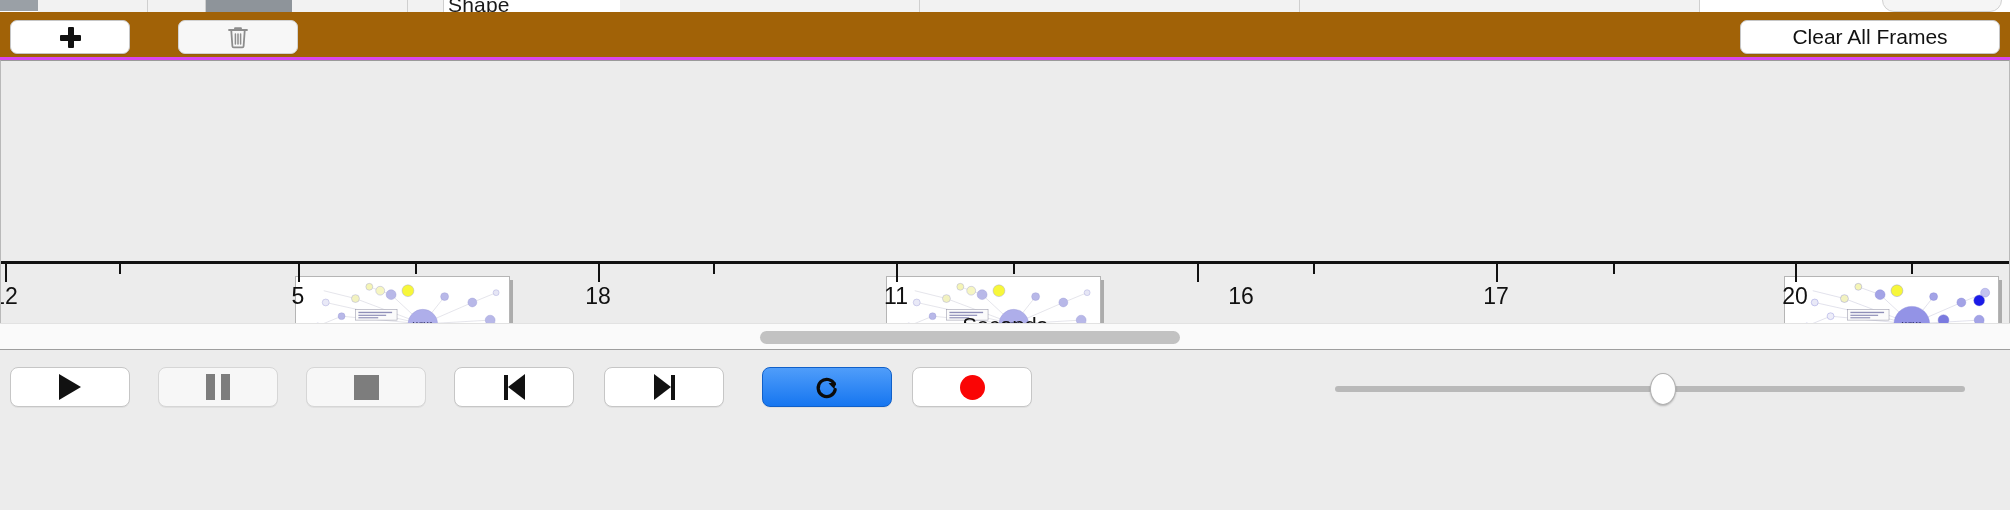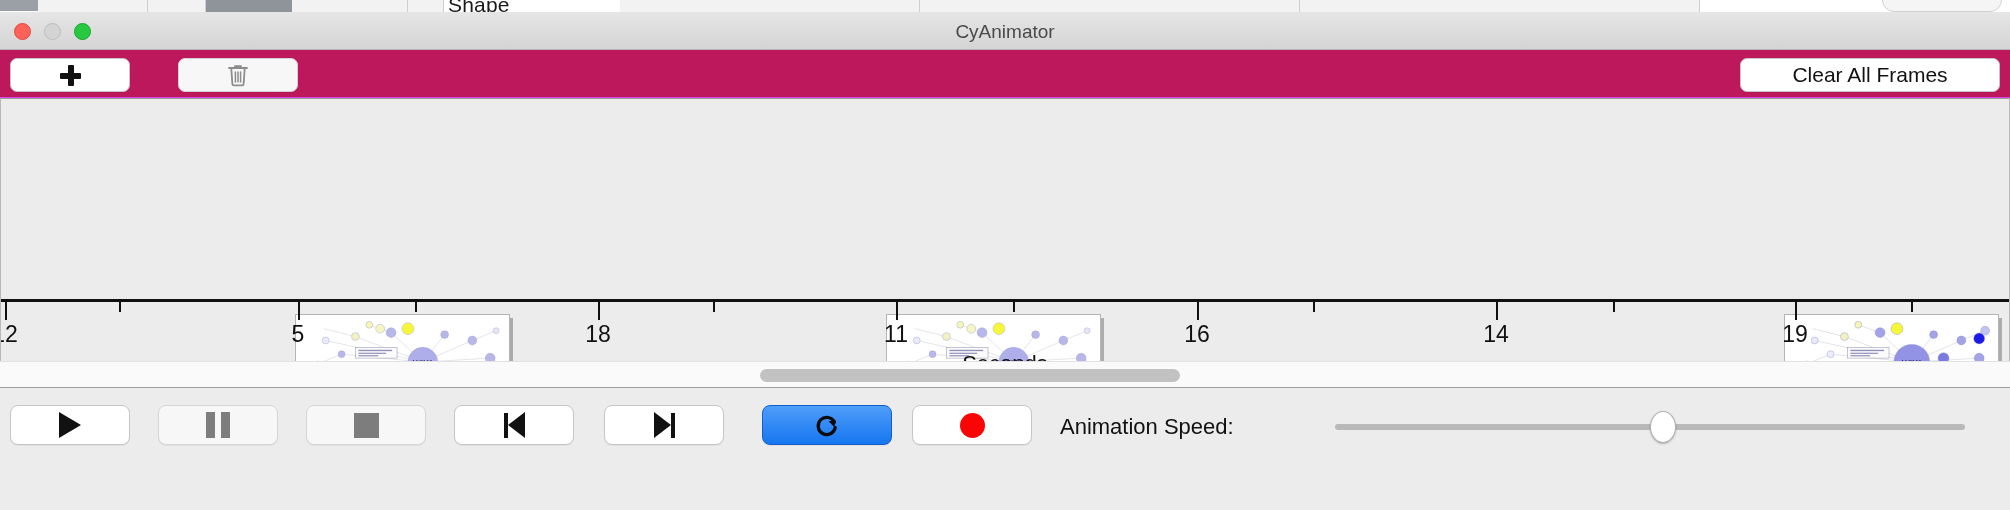--- a/index.html
+++ b/index.html
@@ -44,22 +44,22 @@
   #tl-minimize { left: 44px;  background: #d4d4d4; border: 1px solid #bdbdbd; }
   #tl-zoom     { left: 74px;  background: #28c840; border: 1px solid #17a92b; }
   #window-title {
     position: absolute; left: 0; right: 0; top: 9px; text-align: center;
     font-size: 19px; color: #4a4a4a;
   }
 
   
   #toolbar {
     position: relative; height: 48px; width: 100%;
-    background: #be185d;
-    border-bottom: 1px solid #d946ef;
+    background: #a16207;
+    border-bottom: 3px solid #d946ef;
     padding-left: 24px;
   }
   .btn {
     position: absolute;
     border: 1px solid #c6c6c6;
     border-radius: 7px;
     background: #ffffff;
     box-shadow: 0 1px 0 rgba(0,0,0,.05);
     display: flex; align-items: center; justify-content: center;
     cursor: pointer;
@@ -186,26 +186,20 @@
   <div class="bg-chip" style="left:408px;width:36px;"></div>
   <div class="bg-chip" style="left:620px;width:300px;"></div>
   <div class="bg-chip" style="left:920px;width:380px;"></div>
   <div class="bg-chip" style="left:1300px;width:400px;"></div>
   <div id="bg-shape-text">Shape</div>
   <div id="bg-right-arc"></div>
 </div>
 
 <div id="window">
 
-  <div id="titlebar">
-    <div class="traffic" id="tl-close"></div>
-    <div class="traffic" id="tl-minimize"></div>
-    <div class="traffic" id="tl-zoom"></div>
-    <div id="window-title">CyAnimator</div>
-  </div>
 
   <div id="toolbar">
 
     <div class="btn" id="add-frame-button">
       <span class="plus-icon"></span>
     </div>
 
     <div class="btn disabled" id="delete-frame-button">
       <svg class="trash-icon" viewBox="0 0 22 24">
         <path d="M2 5h18" stroke="#8d8d8d" stroke-width="1.8" fill="none" stroke-linecap="round"></path>
@@ -372,27 +366,27 @@
       <div class="tick major" style="left:297px"></div>
       <div class="tick-label" style="left:297px">5</div>
       <div class="tick minor" style="left:414px"></div>
       <div class="tick major" style="left:597px"></div>
       <div class="tick-label" style="left:597px">18</div>
       <div class="tick minor" style="left:712px"></div>
       <div class="tick major" style="left:895px"></div>
       <div class="tick-label" style="left:895px">11</div>
       <div class="tick minor" style="left:1012px"></div>
       <div class="tick major" style="left:1196px"></div>
-      <div class="tick-label" style="left:1196px">16</div>
+      <div class="tick-label" style="left:1240px">16</div>
       <div class="tick minor" style="left:1312px"></div>
       <div class="tick major" style="left:1495px"></div>
-      <div class="tick-label" style="left:1495px">14</div>
+      <div class="tick-label" style="left:1495px">17</div>
       <div class="tick minor" style="left:1612px"></div>
       <div class="tick major" style="left:1794px"></div>
-      <div class="tick-label" style="left:1794px">19</div>
+      <div class="tick-label" style="left:1794px">20</div>
       <div class="tick minor" style="left:1910px"></div>
 
       <div id="axis-title">Seconds</div>
     </div>
   </div>
 
   <div id="hscroll">
     <div id="hscroll-thumb"></div>
   </div>
 
@@ -431,20 +425,19 @@
       <svg width="28" height="28" viewBox="0 0 28 28">
         <path d="M21.5 11.2 A8.6 8.6 0 1 0 22.2 16.6" fill="none" stroke="#0b0b0b" stroke-width="3.2" stroke-linecap="round"></path>
         <path d="M15.6 10.3 L22.6 9.3 L21.4 16.2 Z" fill="#0b0b0b"></path>
       </svg>
     </div>
 
     <div class="pb-btn" id="record-button">
       <span class="ic-record"></span>
     </div>
 
-    <div id="animation-speed-label">Animation Speed:</div>
 
     <div id="speed-slider">
       <div id="speed-slider-thumb"></div>
     </div>
   </div>
 
 </div>
 
 </body></html>

